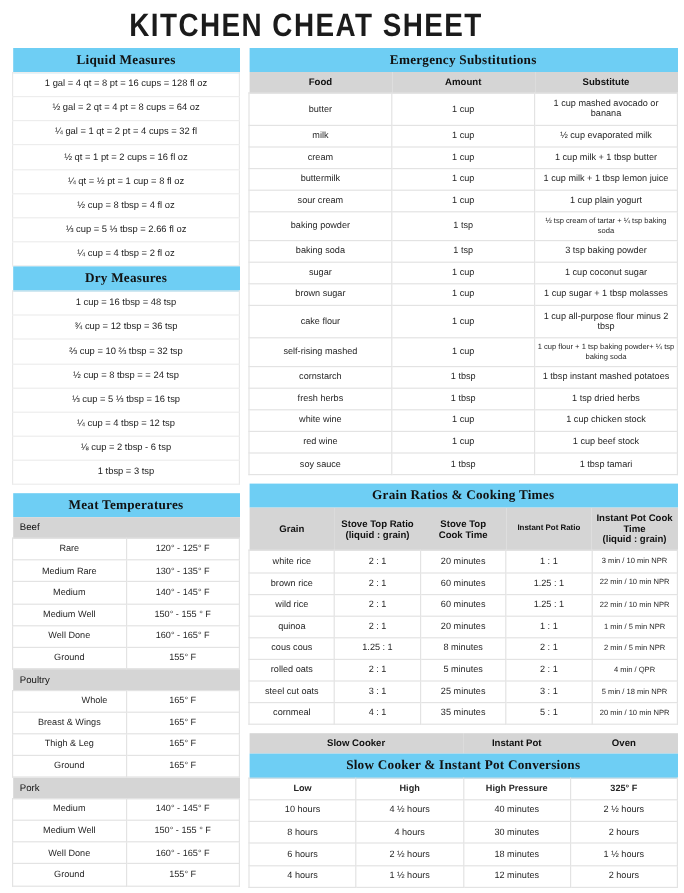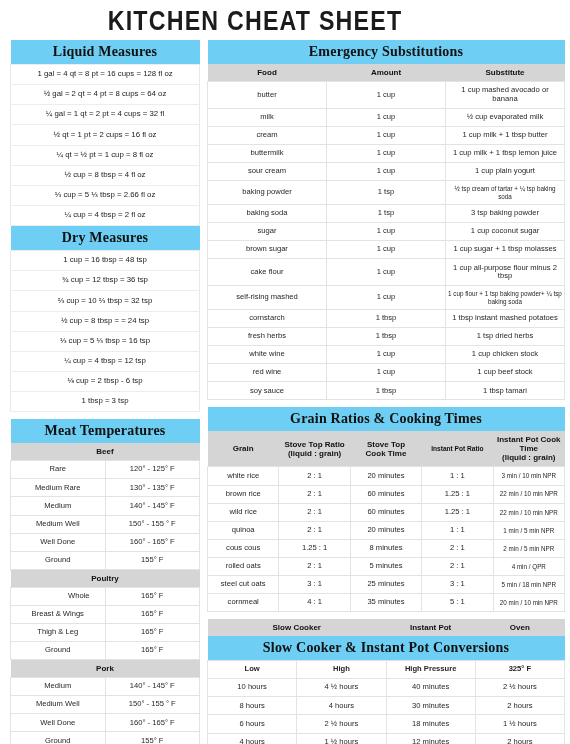--- a/index.html
+++ b/index.html
@@ -28,32 +28,32 @@
   .col-left { width: 190px; flex: 0 0 190px; }
   .col-right { width: 358px; flex: 0 0 358px; }
 
   table { width: 100%; border-collapse: collapse; table-layout: fixed; }
 
   .sec-head {
     background: #6ecef4;
     text-align: center;
     font-family: "Liberation Serif", serif;
     font-weight: 700;
-    font-size: 14px;
+    font-size: 11px;
     padding: 4px 2px;
     color: #111;
     letter-spacing: .2px;
   }
   .sub-head {
     background: #d5d5d5;
-    font-weight: 700;
+    font-weight: 400;
     font-size: 8px;
     padding: 4px 6px;
     color: #111;
-    text-align: center;
+    text-align: left;
   }
   .col-head {
     background: #d5d5d5;
     font-weight: 700;
     font-size: 8px;
     padding: 4px 3px;
     color: #111;
     text-align: center;
   }
   td.cell, th.cell {

